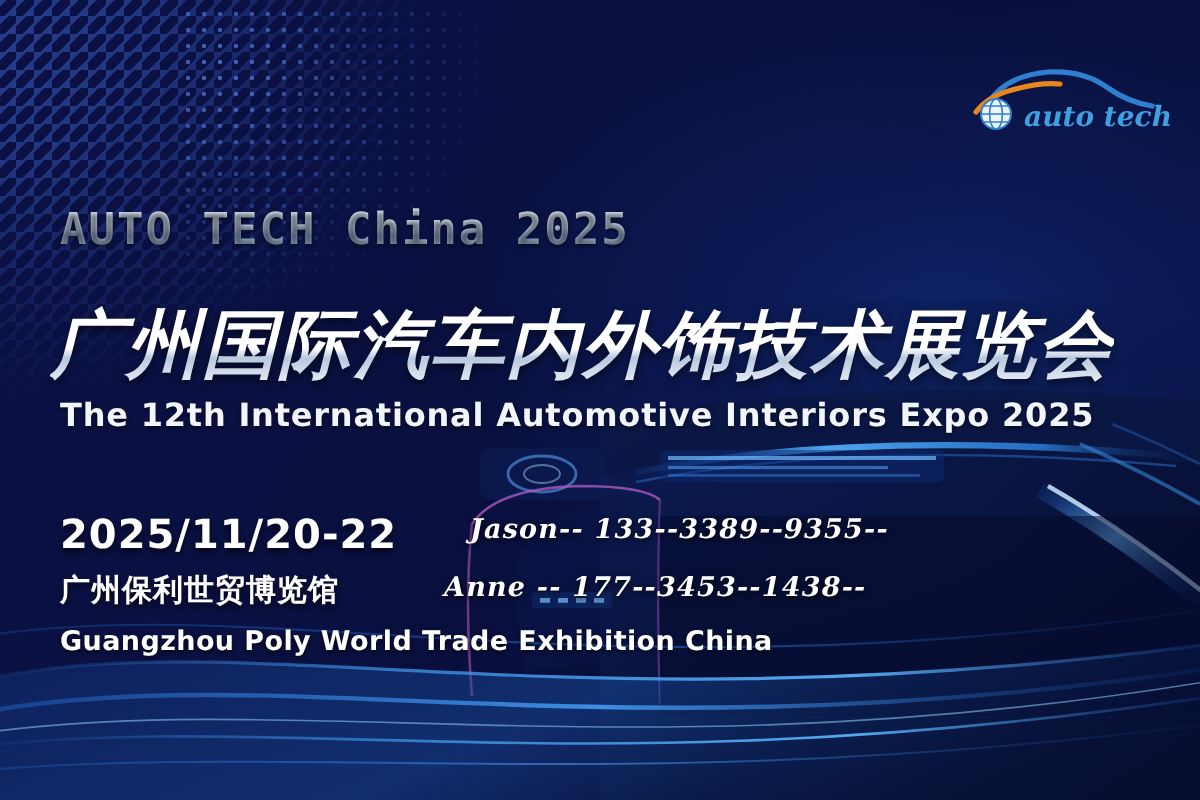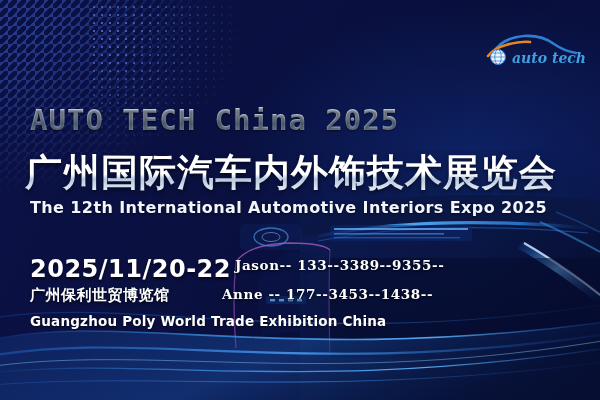--- a/index.html
+++ b/index.html
@@ -74,21 +74,21 @@
     position: absolute;
     left: 30px;
     top: 0;
     width: 545px;
   }
   .title-en {
     position: absolute;
     left: 0;
     top: 103px;
     font-family: "DejaVu Sans Mono", monospace;
-    font-size: 29px;
+    font-size: 22px;
     font-weight: bold;
     letter-spacing: 1px;
     color: #c9d8ec;
     background: linear-gradient(180deg, #e8f0fb 0%, #c2d2e8 45%, #8fa6c6 60%, #dfe9f7 100%);
     -webkit-background-clip: text;
     background-clip: text;
     -webkit-text-fill-color: transparent;
     text-shadow: 0 1px 2px rgba(0,0,0,0.5);
     white-space: nowrap;
   }
@@ -100,39 +100,40 @@
     font-size: 37px;
     font-weight: bold;
     letter-spacing: 1px;
     color: #ffffff;
     background: linear-gradient(180deg, #ffffff 0%, #ffffff 52%, #b9c8de 62%, #ffffff 100%);
     -webkit-background-clip: text;
     background-clip: text;
     -webkit-text-fill-color: transparent;
     white-space: nowrap;
     filter: drop-shadow(0 2px 2px rgba(0,0,0,0.55));
+    font-style: italic;
   }
   .subtitle-en {
     position: absolute;
     left: 0;
     top: 198px;
     font-family: "DejaVu Sans", sans-serif;
     font-size: 16px;
     font-weight: bold;
     letter-spacing: 0.4px;
     color: #f2f6fc;
     white-space: nowrap;
     text-shadow: 0 1px 2px rgba(0,0,0,0.6);
   }
   .date {
     position: absolute;
     left: 0;
     top: 255px;
     font-family: "DejaVu Sans", sans-serif;
-    font-size: 24px;
+    font-size: 20px;
     font-weight: bold;
     letter-spacing: 0.5px;
     color: #ffffff;
     white-space: nowrap;
     text-shadow: 0 2px 3px rgba(0,0,0,0.65);
   }
   .venue-cn {
     position: absolute;
     left: 0;
     top: 286px;
@@ -152,20 +153,21 @@
     font-size: 13.5px;
     font-weight: bold;
     letter-spacing: 0.2px;
     color: #ffffff;
     white-space: nowrap;
     text-shadow: 0 1px 2px rgba(0,0,0,0.65);
   }
   .contact {
     position: absolute;
     font-family: "DejaVu Serif", serif;
+    font-style: italic;
     font-size: 13.5px;
     font-weight: bold;
     letter-spacing: 0.6px;
     color: #ffffff;
     white-space: nowrap;
     text-shadow: 0 1px 3px rgba(0,0,0,0.8);
   }
   .contact-1 { left: 205px; top: 257px; }
   .contact-2 { left: 192px; top: 286px; }
 </style>

